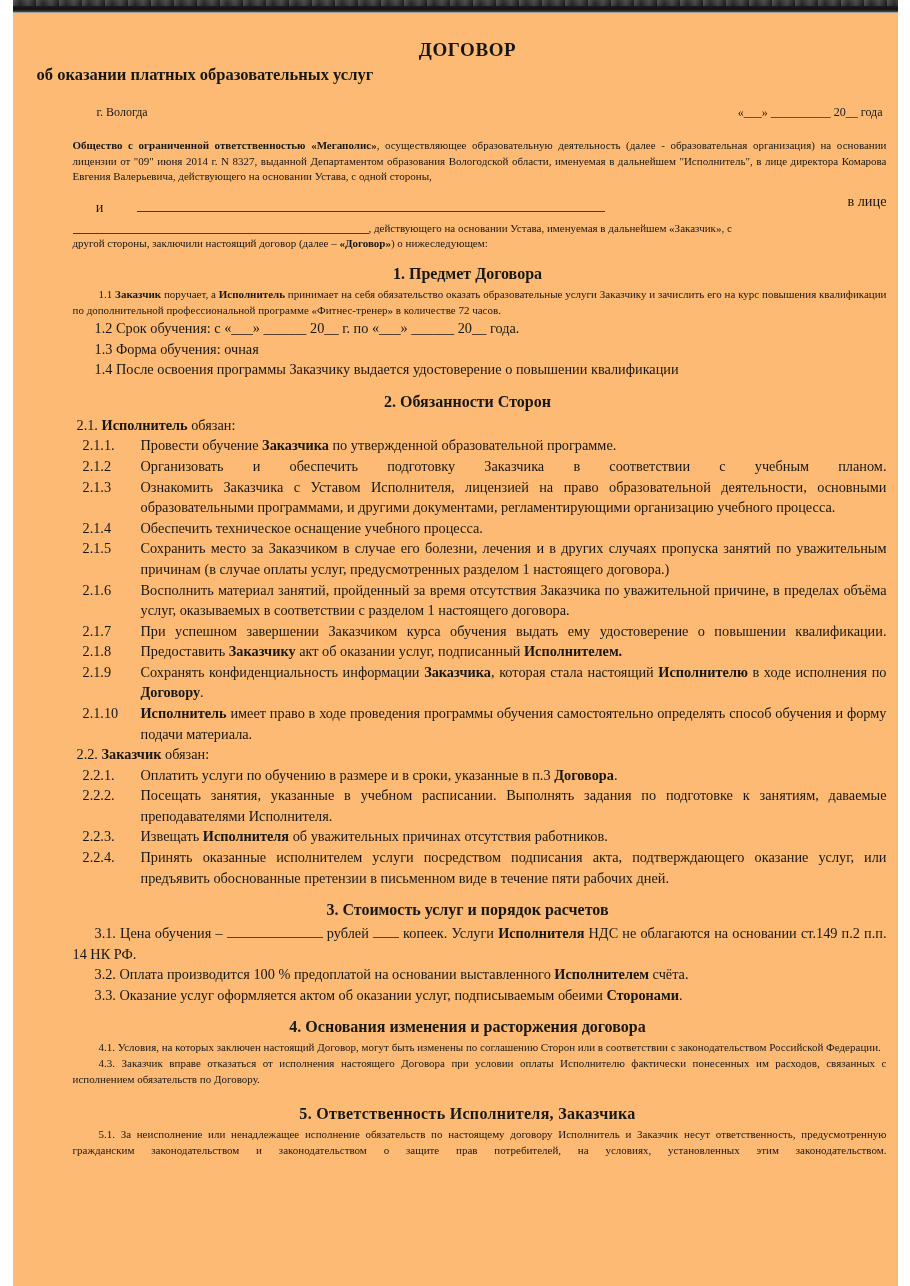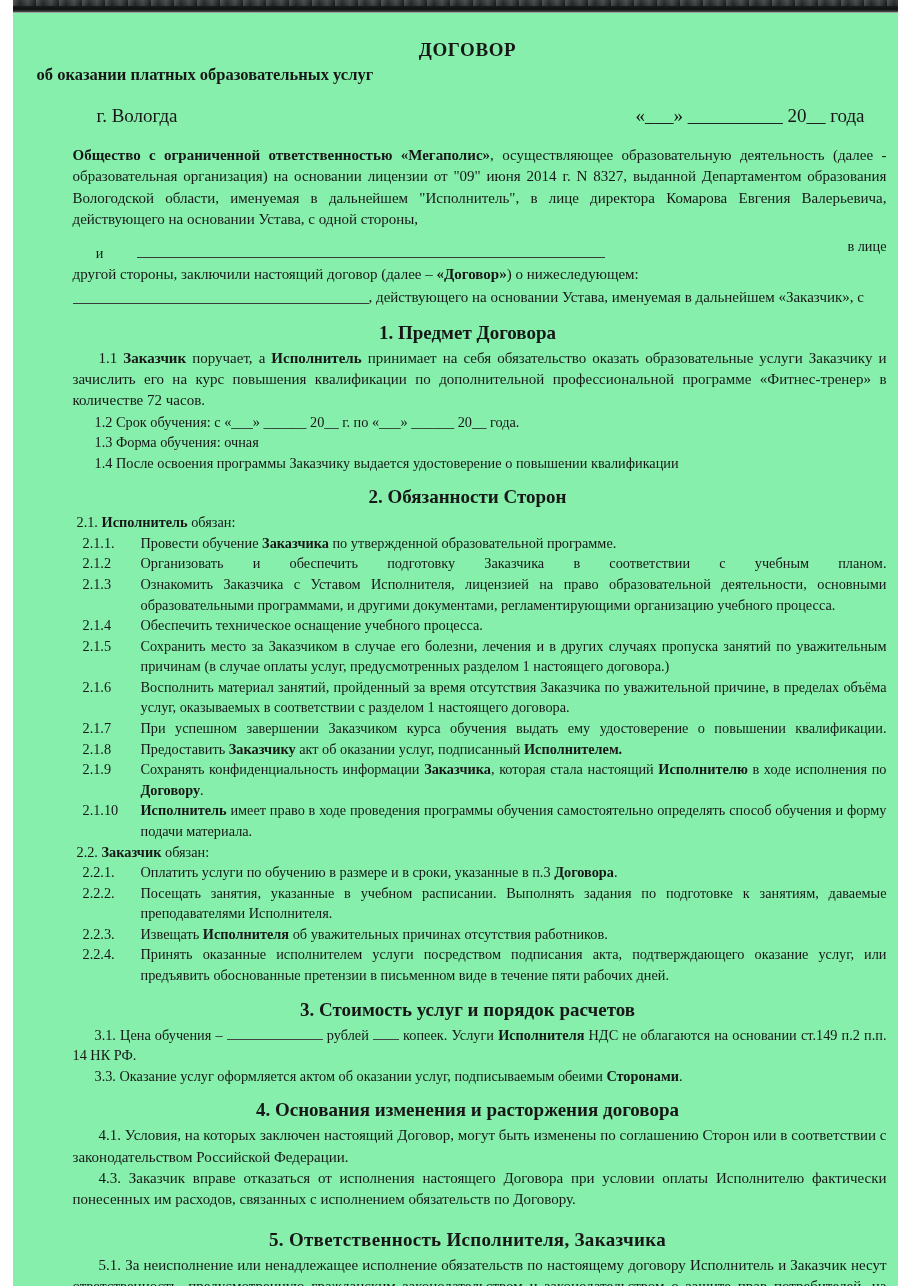--- a/index.html
+++ b/index.html
@@ -6,21 +6,21 @@
   body{
     background:#ffffff;
     font-family:"Liberation Serif", "DejaVu Serif", serif;
     color:#171717;
   }
   .page{
     position:relative;
     width:885px;
     height:1286px;
     margin:0 auto;
-    background:#86efac;
+    background:#fdba74;
     overflow:hidden;
     box-sizing:border-box;
   }
   
   .scan-edge{
     position:absolute;
     top:0; left:0;
     width:910px; height:13px;
     background:linear-gradient(180deg,#2b2b2e 0%,#17171a 45%,#0c0c0e 72%,#3a3a3d 88%,#cfcfcf 100%);
     opacity:.97;
@@ -51,37 +51,37 @@
     text-align:left;
     font-weight:bold;
     font-size:16.5px;
     margin:0 0 20px 0;
   }
 
   .placeline{
     display:flex;
     justify-content:space-between;
     align-items:baseline;
-    font-size:19px;
-    margin:0 34px 18px 60px;
+    font-size:12px;
+    margin:0 16px 18px 60px;
   }
   .place-right{ white-space:pre; }
 
   .para{
-    font-size:15px;
+    font-size:11px;
     line-height:1.42;
     text-align:justify;
     margin:0 12px 0 36px;
   }
   .para.indent{ text-indent:26px; }
 
   .sec-head{
     text-align:center;
     font-weight:bold;
-    font-size:19px;
+    font-size:16px;
     margin:13px 0 4px 0;
   }
   .sec-head.wide{ letter-spacing:.3px; }
 
   .flat{
     font-size:14.3px;
     line-height:1.44;
     text-align:justify;
     margin:0 12px 0 36px;
   }
@@ -149,26 +149,26 @@
     </div>
 
     <div class="party-row">
       <span class="and">и</span>
       <span class="tail">
         <span class="ln-party"></span>
         <span>в          лице</span>
       </span>
     </div>
 
+    <div class="para" style="margin-top:2px;text-indent:0;">
+      <span class="ln-party2"></span><span>, действующего на основании Устава, именуемая в дальнейшем «Заказчик», с</span>
+    </div>
+
     <div class="para" style="text-indent:0;">
       <span>другой стороны, заключили настоящий договор (далее – </span><b>«Договор»</b><span>) о нижеследующем:</span>
-    </div>
-
-    <div class="para" style="margin-top:2px;text-indent:0;">
-      <span class="ln-party2"></span><span>, действующего на основании Устава, именуемая в дальнейшем «Заказчик», с</span>
     </div>
 
     <div class="sec-head">1. Предмет Договора</div>
 
     <div class="para indent">
       <span>1.1</span><span id="c11"><span>  </span><b>Заказчик</b><span> поручает, а </span><b>Исполнитель</b><span> принимает на себя обязательство оказать образовательные услуги Заказчику и зачислить его на курс повышения квалификации по дополнительной профессиональной программе «Фитнес-тренер» в количестве 72 часов.</span></span>
     </div>
 
     <div class="flat pad"><span>1.2</span> <span>Срок обучения: с «___» ______ 20__ г. по «___» ______ 20__ года.</span></div>
     <div class="flat pad"><span>1.3</span> <span>Форма обучения: очная</span></div>
@@ -245,20 +245,23 @@
           <span class="body"><span> Принять оказанные исполнителем услуги посредством подписания акта, подтверждающего оказание услуг, или предъявить обоснованные претензии в письменном виде в течение пяти рабочих дней.</span></span>
         </div>
       </div>
 
     <div class="sec-head">3. Стоимость услуг и порядок расчетов</div>
 
     <div class="flat" style="text-indent:22px;">
       <span>3.1. Цена обучения – </span><span class="ln-m"></span><span> рублей </span><span class="ln-xs"></span><span> копеек. Услуги </span><b>Исполнителя</b><span> НДС не облагаются на основании  ст.149 п.2 п.п. 14 НК РФ.</span>
     </div>
 
+    <div class="flat pad">
+      <span>3.2. Оплата производится 100 % предоплатой на основании выставленного </span><b>Исполнителем</b><span> счёта.</span>
+    </div>
 
     <div class="flat pad">
       <span>3.3. Оказание услуг оформляется актом об оказании услуг, подписываемым обеими </span><b>Сторонами</b><span>.</span>
     </div>
 
     <div class="sec-head">4. Основания изменения и расторжения договора</div>
     <div class="para indent">4.1. Условия, на которых заключен настоящий Договор, могут быть изменены по соглашению Сторон или в соответствии с законодательством Российской Федерации.</div>
     <div class="para indent">4.3. Заказчик вправе отказаться от исполнения настоящего Договора при условии оплаты Исполнителю фактически понесенных им расходов, связанных с исполнением обязательств по Договору.</div>
 
     <div class="sec-head wide" style="margin-top:18px;">5.   Ответственность Исполнителя, Заказчика</div>

